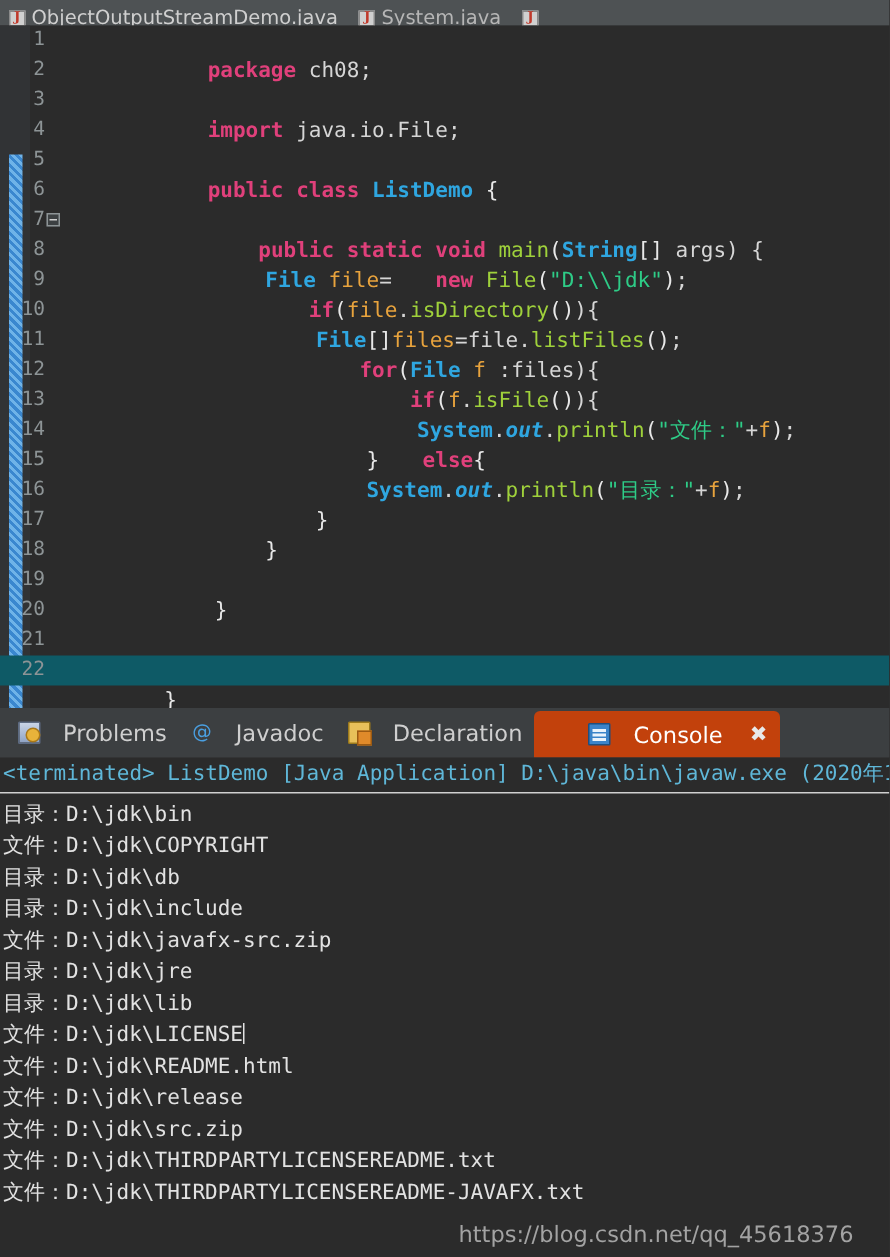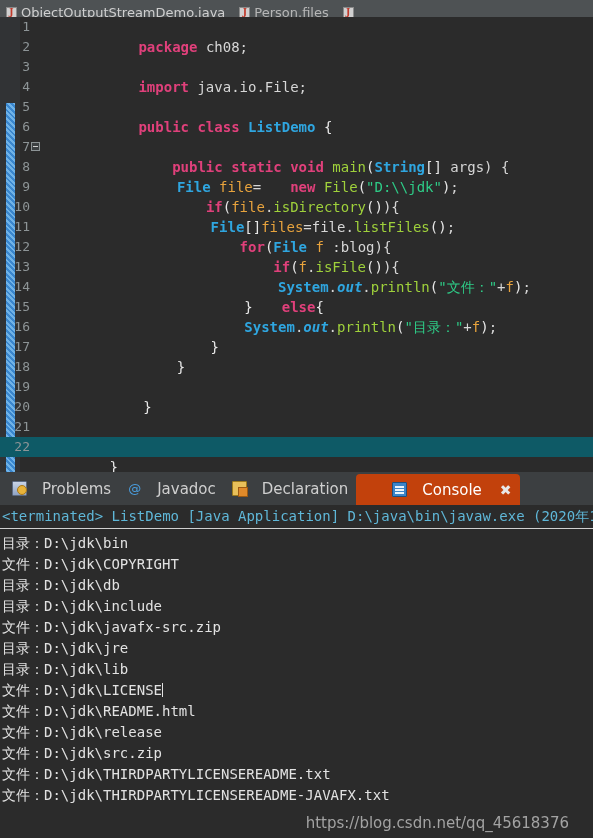--- a/index.html
+++ b/index.html
@@ -167,21 +167,21 @@
 
 <div class="app">
 
   <div class="editor-tabs">
     <div class="etab active">
       <span class="jicon"></span>
       <span>ObjectOutputStreamDemo.java</span>
     </div>
     <div class="etab">
       <span class="jicon"></span>
-      <span>Person.files</span>
+      <span>System.java</span>
     </div>
     <div class="etab">
       <span class="jicon"></span>
     </div>
   </div>
 
   <div class="editor">
     <div class="gutter-bg"></div>
     <div class="changebar"></div>
     <div class="code-area">
@@ -210,21 +210,21 @@
       <div class="line">
         <span class="ln">8</span><span class="pln">        </span><span class="typ">File </span><span class="fld">file</span><span class="pln">=</span><span class="kw">new </span><span class="mth">File</span><span class="brc">(</span><span class="str">"D:\\jdk"</span><span class="brc">)</span><span class="pln">;</span>
       </div>
       <div class="line">
         <span class="ln">9</span><span class="pln">        </span><span class="kw">if</span><span class="brc">(</span><span class="fld">file</span><span class="pln">.</span><span class="mth">isDirectory</span><span class="brc">()</span><span class="pln">){</span>
       </div>
       <div class="line">
         <span class="ln">10</span><span class="pln">            </span><span class="typ">File</span><span class="brc">[]</span><span class="fld">files</span><span class="pln">=file.</span><span class="mth">listFiles</span><span class="brc">()</span><span class="pln">;</span>
       </div>
       <div class="line">
-        <span class="ln">11</span><span class="pln">            </span><span class="kw">for</span><span class="brc">(</span><span class="typ">File </span><span class="fld">f </span><span class="pln">:blog){</span>
+        <span class="ln">11</span><span class="pln">            </span><span class="kw">for</span><span class="brc">(</span><span class="typ">File </span><span class="fld">f </span><span class="pln">:files){</span>
       </div>
       <div class="line">
         <span class="ln">12</span><span class="pln">                </span><span class="kw">if</span><span class="brc">(</span><span class="fld">f</span><span class="pln">.</span><span class="mth">isFile</span><span class="brc">()</span><span class="pln">){</span>
       </div>
       <div class="line">
         <span class="ln">13</span><span class="pln">                    </span><span class="typ">System</span><span class="pln">.</span><span class="fldi">out</span><span class="pln">.</span><span class="mth">println</span><span class="brc">(</span><span class="str">"文件："</span><span class="pln">+</span><span class="fld">f</span><span class="brc">)</span><span class="pln">;</span>
       </div>
       <div class="line">
         <span class="ln">14</span><span class="pln">                </span><span class="brc">}</span><span class="kw">else</span><span class="brc">{</span>
       </div>

